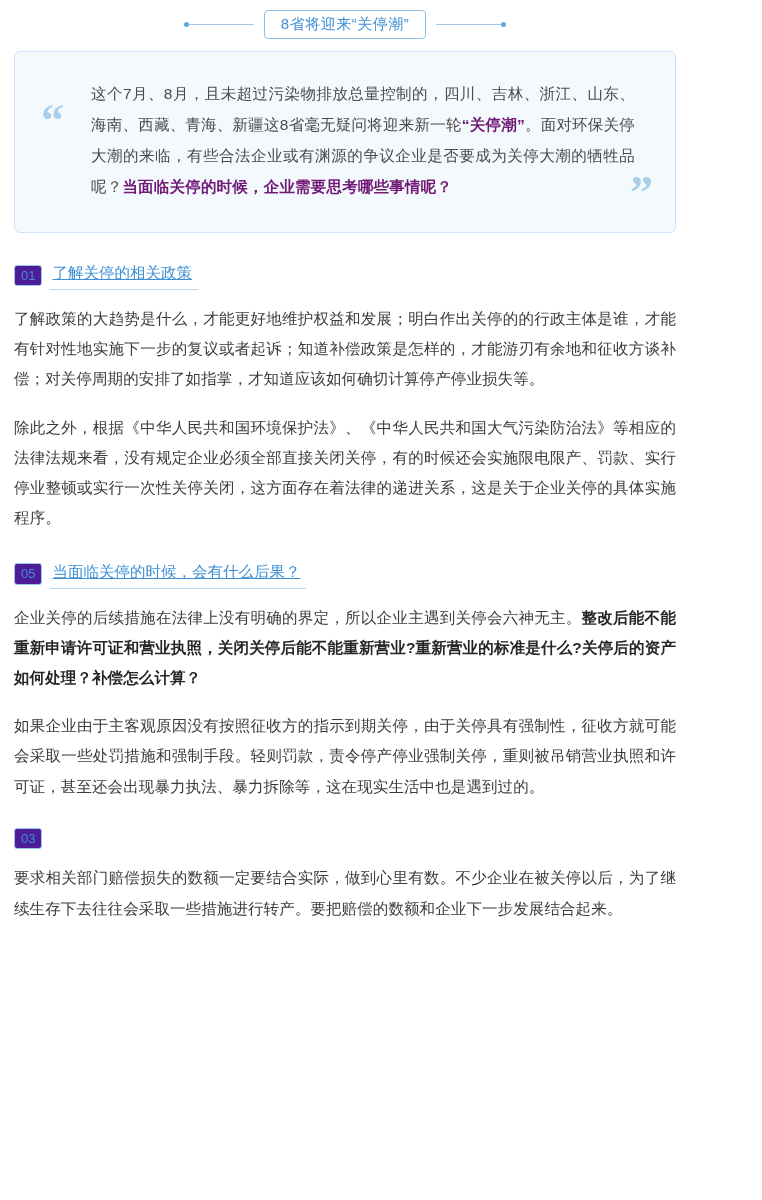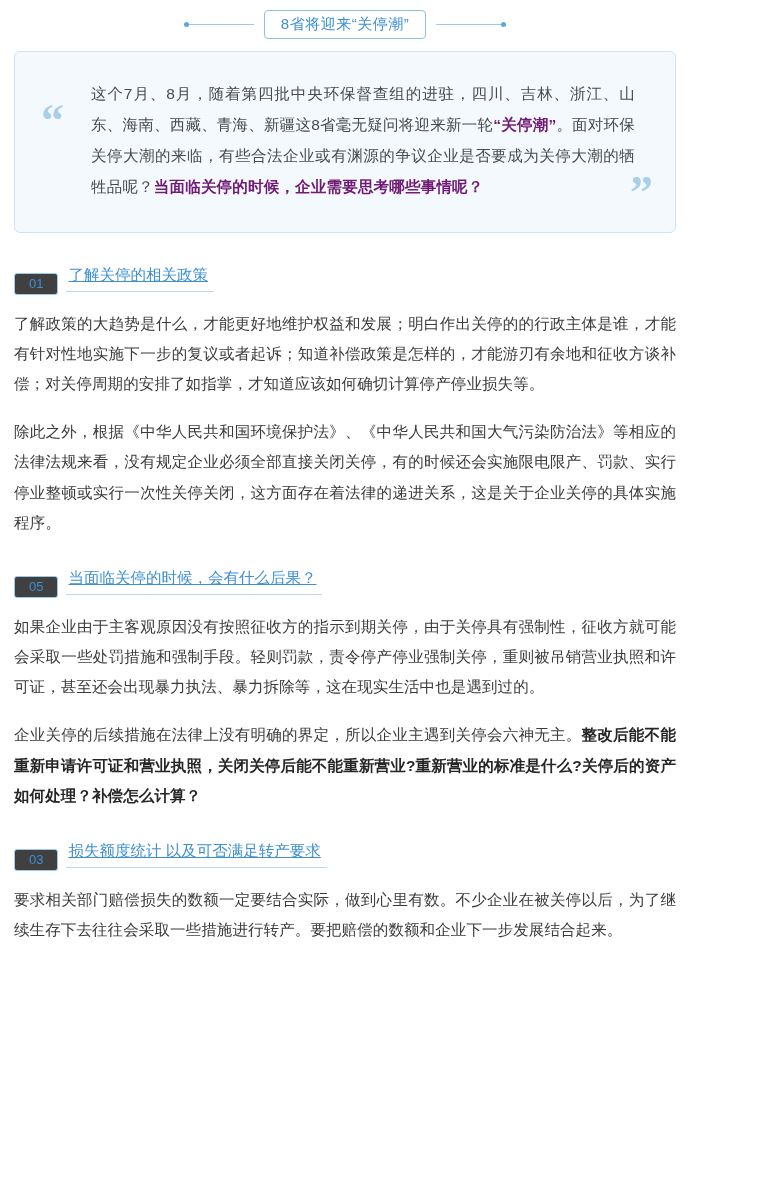--- a/index.html
+++ b/index.html
@@ -104,25 +104,24 @@
   .sec-head {
     display: flex;
     align-items: center;
     margin: 26px 0 14px 0;
   }
   .sec-num {
     border: 1px solid #9cc9ea;
     border-radius: 3px;
     color: #3e8fd4;
     font-size: 13px;
-    padding: 2px 14px;
+    padding: 2px 6px;
     line-height: 1.2;
     margin-right: 8px;
-    background: #404040;
-    margin-top: 12px;
+    background: #4c1d95;
   }
   .sec-title {
     font-size: 15.5px;
     color: #3e8fd4;
     border-bottom: 1px solid #bcd9ef;
     padding: 2px 6px 5px 2px;
     flex: 0 1 auto;
     text-decoration: underline;
   }
 
@@ -149,43 +148,42 @@
   <div class="title-wrap">
     <div class="title-line left"></div>
     <div class="title-box">
       <span>8省将迎来“关停潮”</span>
     </div>
     <div class="title-line right"></div>
   </div>
 
   <div class="quote-box">
     <div class="quote-mark open">“</div>
-    <div class="quote-text"><span>这个7月、8月，随着第四批中央环保督查组的进驻，四川、吉林、浙江、山东、海南、西藏、青海、新疆这8省毫无疑问将迎来新一轮</span><b>“关停潮”</b><span>。面对环保关停大潮的来临，有些合法企业或有渊源的争议企业是否要成为关停大潮的牺牲品呢？</span><b>当面临关停的时候，企业需要思考哪些事情呢？</b></div>
+    <div class="quote-text"><span>这个7月、8月，且未超过污染物排放总量控制的，四川、吉林、浙江、山东、海南、西藏、青海、新疆这8省毫无疑问将迎来新一轮</span><b>“关停潮”</b><span>。面对环保关停大潮的来临，有些合法企业或有渊源的争议企业是否要成为关停大潮的牺牲品呢？</span><b>当面临关停的时候，企业需要思考哪些事情呢？</b></div>
     <div class="quote-mark close">”</div>
   </div>
 
   <div>
       <div class="section">
         <div class="sec-head">
           <span class="sec-num">01</span>
           <span class="sec-title">了解关停的相关政策</span>
         </div>
         <p class="body"><span>了解政策的大趋势是什么，才能更好地维护权益和发展；明白作出关停的的行政主体是谁，才能有针对性地实施下一步的复议或者起诉；知道补偿政策是怎样的，才能游刃有余地和征收方谈补偿；对关停周期的安排了如指掌，才知道应该如何确切计算停产停业损失等。</span></p>
         <p class="body"><span>除此之外，根据《中华人民共和国环境保护法》、《中华人民共和国大气污染防治法》等相应的法律法规来看，没有规定企业必须全部直接关闭关停，有的时候还会实施限电限产、罚款、实行停业整顿或实行一次性关停关闭，这方面存在着法律的递进关系，这是关于企业关停的具体实施程序。</span></p>
       </div>
       <div class="section">
         <div class="sec-head">
           <span class="sec-num">05</span>
           <span class="sec-title">当面临关停的时候，会有什么后果？</span>
         </div>
+        <p class="body"><span>企业关停的后续措施在法律上没有明确的界定，所以企业主遇到关停会六神无主。</span><b>整改后能不能重新申请许可证和营业执照，关闭关停后能不能重新营业?重新营业的标准是什么?关停后的资产如何处理？补偿怎么计算？</b></p>
         <p class="body"><span>如果企业由于主客观原因没有按照征收方的指示到期关停，由于关停具有强制性，征收方就可能会采取一些处罚措施和强制手段。轻则罚款，责令停产停业强制关停，重则被吊销营业执照和许可证，甚至还会出现暴力执法、暴力拆除等，这在现实生活中也是遇到过的。</span></p>
-        <p class="body"><span>企业关停的后续措施在法律上没有明确的界定，所以企业主遇到关停会六神无主。</span><b>整改后能不能重新申请许可证和营业执照，关闭关停后能不能重新营业?重新营业的标准是什么?关停后的资产如何处理？补偿怎么计算？</b></p>
       </div>
       <div class="section">
         <div class="sec-head">
           <span class="sec-num">03</span>
-          <span class="sec-title">损失额度统计 以及可否满足转产要求</span>
         </div>
         <p class="body"><span>要求相关部门赔偿损失的数额一定要结合实际，做到心里有数。不少企业在被关停以后，为了继续生存下去往往会采取一些措施进行转产。要把赔偿的数额和企业下一步发展结合起来。</span></p>
       </div>
     </div>
 
 </div>
 
 </body></html>

